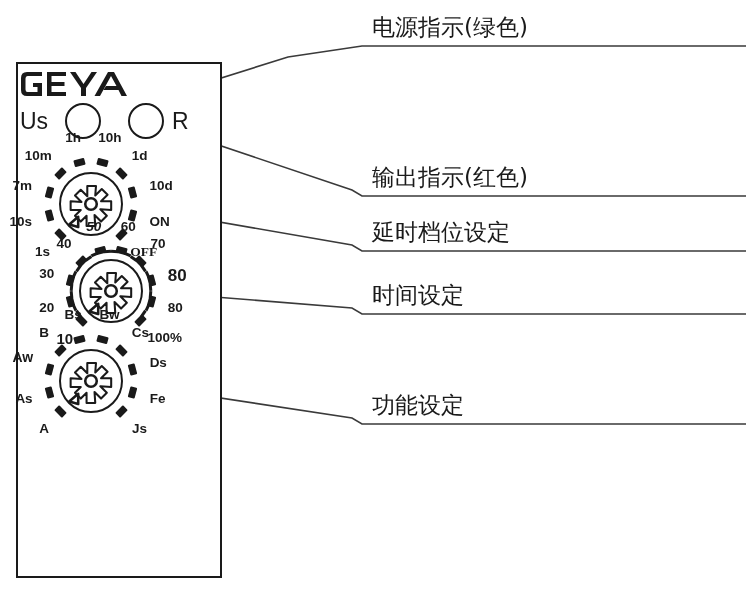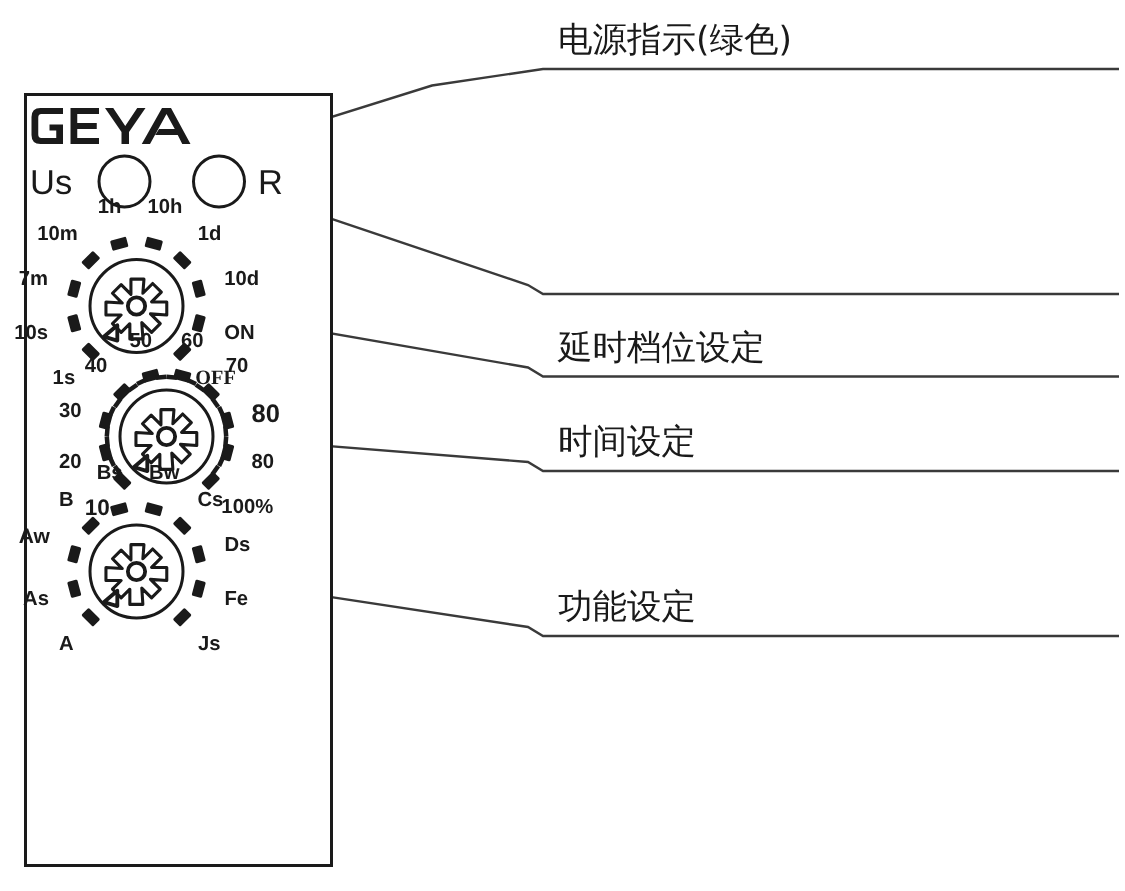--- a/index.html
+++ b/index.html
@@ -206,21 +206,21 @@
     <div class="dial-ring"></div>
   <div class="tick" style="left: -3.19848px; top: 58.1985px; transform: rotate(-135deg);"></div>
       <div class="dial-label" style="font-size: 15px; left: -22.5226px; top: 71.669px;">10</div>
       <div class="tick" style="left: -14.0689px; top: 39.3704px; transform: rotate(-105deg);"></div>
       <div class="dial-label" style="font-size: 13.5px; left: -39.7341px; top: 42.0821px;">20</div>
       <div class="tick" style="left: -14.0689px; top: 17.6296px; transform: rotate(-75deg);"></div>
       <div class="dial-label" style="font-size: 13.5px; left: -39.7341px; top: 7.91794px;">30</div>
       <div class="tick" style="left: -3.19848px; top: -1.19848px; transform: rotate(-45deg);"></div>
       <div class="dial-label" style="font-size: 13.5px; left: -22.5226px; top: -21.669px;">40</div>
       <div class="tick" style="left: 15.6296px; top: -12.0689px; transform: rotate(-15deg);"></div>
-      <div class="dial-label" style="font-size: 13.5px; left: 7.28853px; top: -38.7511px;">50</div>
+      <div class="dial-label" style="font-size: 13.5px; left: 7.28853px; top: -38.7511px; font-style: italic;">50</div>
       <div class="tick" style="left: 37.3704px; top: -12.0689px; transform: rotate(15deg);"></div>
       <div class="dial-label" style="font-size: 13.5px; left: 41.7115px; top: -38.7511px;">60</div>
       <div class="tick" style="left: 56.1985px; top: -1.19848px; transform: rotate(45deg);"></div>
       <div class="dial-label" style="font-size: 13.5px; left: 71.5226px; top: -21.669px;">70</div>
       <div class="tick" style="left: 67.0689px; top: 17.6296px; transform: rotate(75deg);"></div>
       <div class="dial-label" style="font-size: 17px; left: 88.7341px; top: 7.91794px;">80</div>
       <div class="tick" style="left: 67.0689px; top: 39.3704px; transform: rotate(105deg);"></div>
       <div class="dial-label" style="font-size: 13.5px; left: 88.7341px; top: 42.0821px;">80</div>
       <div class="tick" style="left: 56.1985px; top: 58.1985px; transform: rotate(135deg);"></div>
       <div class="dial-label" style="font-size: 13.5px; left: 68.5937px; top: 71.669px;">100%</div>
@@ -272,17 +272,18 @@
       <div class="dial-label" style="font-size: 13.5px; left: 72.9368px; top: 73.0833px;">Js</div>
       <svg viewBox="0 0 100 100" width="64" height="64" style="position: absolute; left: 0px; top: 0px;">
         <path d="M42 16 L58 16 L58 34 L72 20 L84 32 L68 46 L86 46 L86 62 L68 62 L84 76 L72 88 L58 74 L58 90 L42 90 L42 74 L28 88 L16 76 L32 62 L14 62 L14 46 L32 46 L18 32 L30 20 L42 34 Z" fill="#ffffff" stroke="#1a1a1a" stroke-width="4" stroke-linejoin="round" transform="rotate(45 50 53) scale(0.80) translate(12 12)"></path>
         <circle cx="50" cy="50" r="9" fill="#ffffff" stroke="#1a1a1a" stroke-width="4"></circle>
         <path d="M30 70 L16 82 L30 86 Z" fill="#ffffff" stroke="#1a1a1a" stroke-width="4" stroke-linejoin="round"></path>
       </svg>
     </div>
 
 
   <div class="callout-text" style="left:372px; top:16px;">电源指示(绿色)</div>
+  <div class="callout-text" style="left:372px; top:166px;">输出指示(红色)</div>
   <div class="callout-text" style="left:372px; top:284px;">时间设定</div>
   <div class="callout-text" style="left:372px; top:221px;">延时档位设定</div>
   <div class="callout-text" style="left:372px; top:394px;">功能设定</div>
 
 </div>
 
 </body></html>

